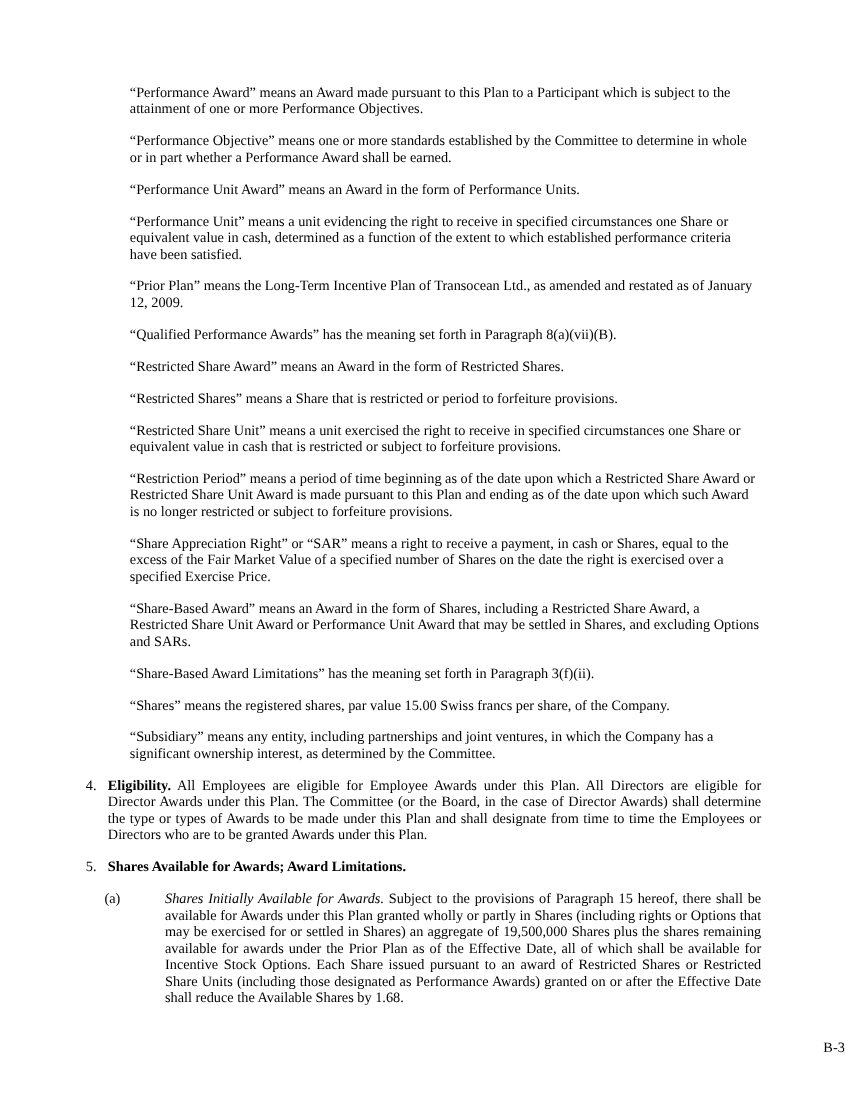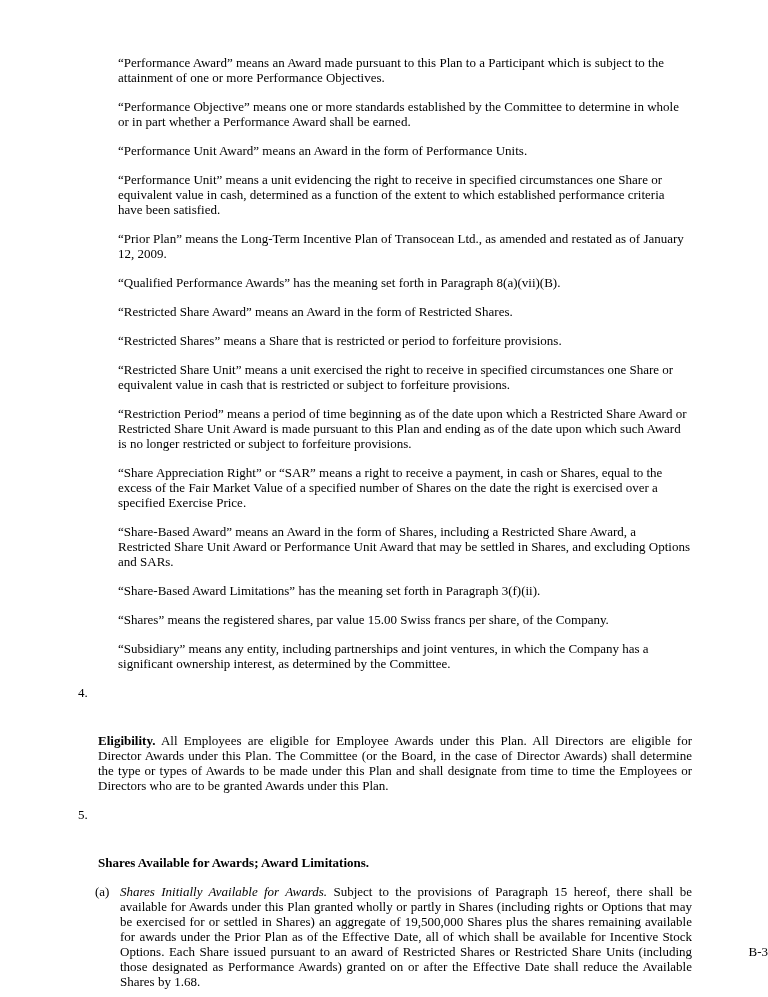--- a/index.html
+++ b/index.html
@@ -10,51 +10,51 @@
   .page {
     position: relative;
     width: 768px;
     height: 997px;
     background: #ffffff;
     color: #000000;
     font-family: "Liberation Serif", "DejaVu Serif", serif;
     font-size: 13px;
     line-height: 15px;
     box-sizing: border-box;
-    padding-top: 55px;
+    padding-top: 76px;
     overflow: hidden;
   }
   .def {
     margin: 0 76px 14px 118px;
     text-align: left;
   }
   .numbered-item {
     display: flex;
     margin: 0 76px 14px 78px;
   }
   .numbered-item .num {
     width: 20px;
     flex-shrink: 0;
   }
   .numbered-item .body {
     flex: 1;
     text-align: justify;
-    margin-top: 48px;
   }
   .lettered-item {
     display: flex;
     margin: 0 76px 14px 95px;
   }
   .lettered-item .label {
     width: 25px;
     flex-shrink: 0;
   }
   .lettered-item .body {
     flex: 1;
     text-align: justify;
+    margin-left: 30px;
   }
   .bold { font-weight: bold; }
   .italic { font-style: italic; }
   .footer {
     position: absolute;
     top: 944px;
     left: 0;
     width: 100%;
     text-align: right;
   }

